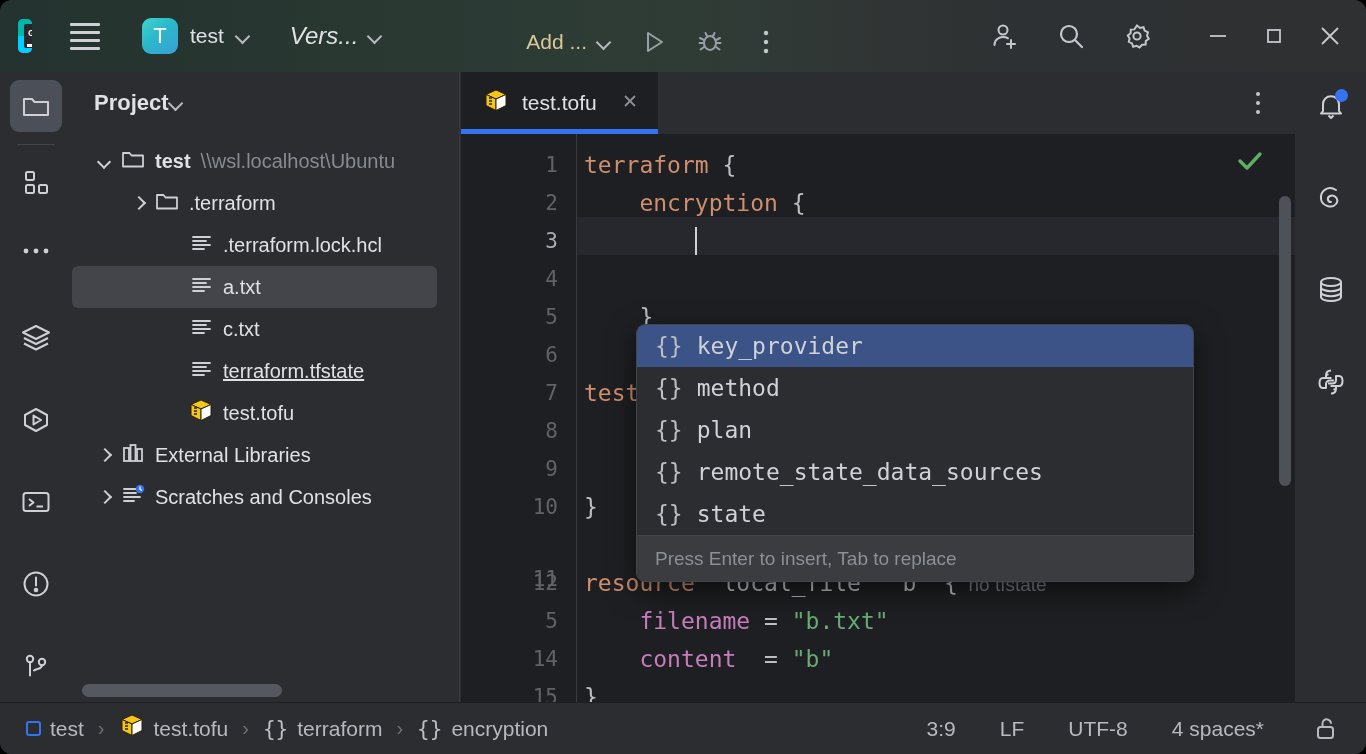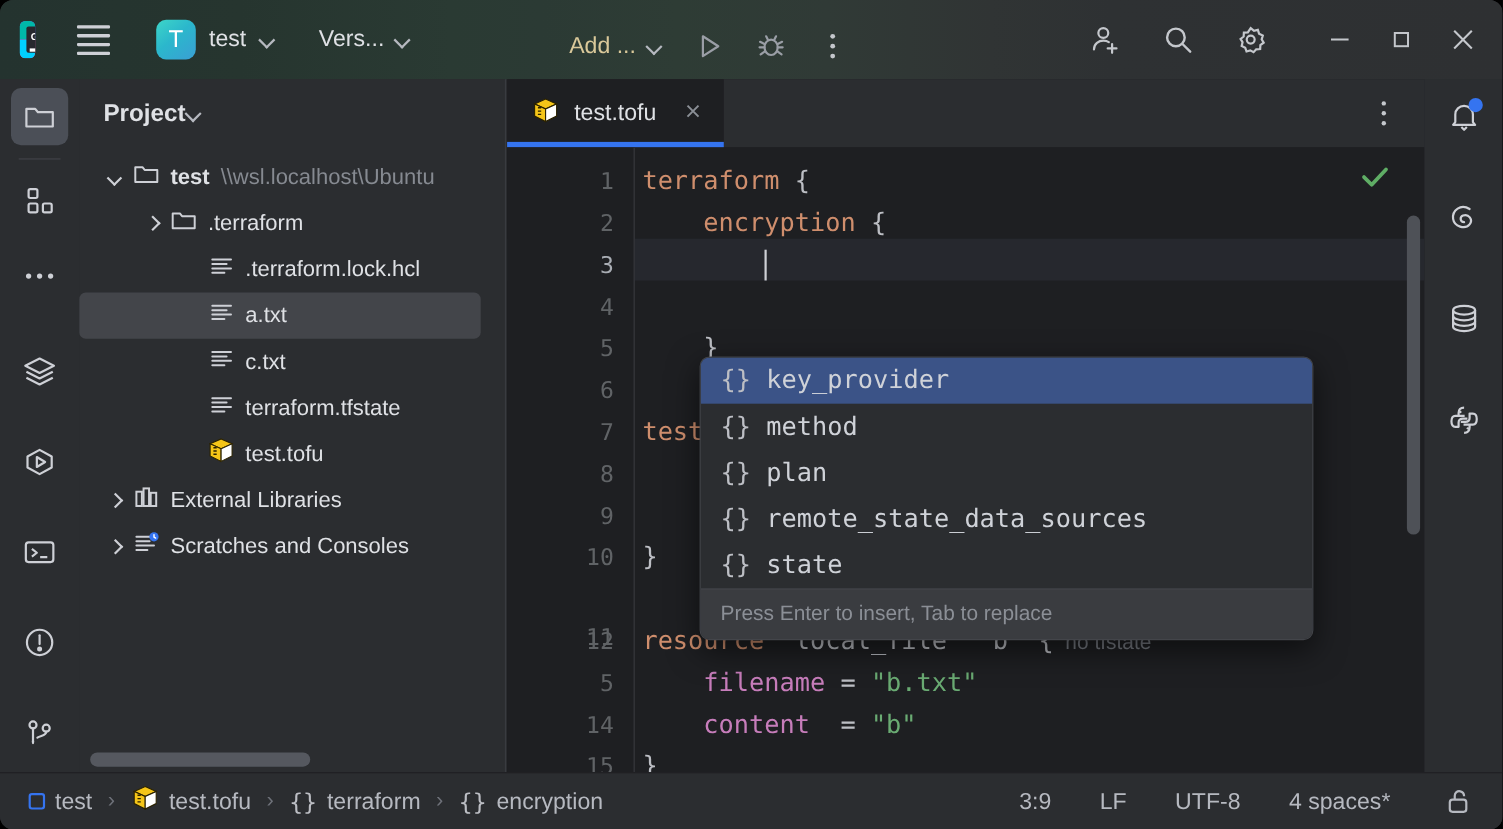--- a/index.html
+++ b/index.html
@@ -59,21 +59,21 @@
   .chev {
     width: 0; height: 0; position:relative; display:inline-block;
     width:14px; height:14px;
   }
   .chev::after{
     content:""; position:absolute; left:1px; top:2px; width:9px; height:9px;
     border-right:2px solid #b6b9c0; border-bottom:2px solid #b6b9c0;
     transform: rotate(45deg);
   }
   .vcs-chip { display:flex; align-items:center; gap:10px; margin-left:24px; cursor:pointer; padding: 4px 8px; border-radius:6px;}
-  .vcs-chip .lbl { color:#dfe1e5; font-size:21px; }
+  .vcs-chip .lbl { color:#dfe1e5; font-size:24px;font-style:italic; }
 
   .tb-center { display:flex; align-items:center; gap:18px; margin-left: 130px; margin-top: 12px; }
   .runcfg { display:flex; align-items:center; gap:10px; cursor:pointer; padding: 4px 6px; border-radius:6px; }
   .runcfg .lbl { color:#d9c89a; font-size:21px; }
   .icon-btn { width:38px; height:38px; display:flex; align-items:center; justify-content:center; cursor:pointer; border-radius:6px; }
 
   .tb-right { margin-left:auto; display:flex; align-items:center; height:100%; }
   .win-btn { width:56px; height:72px; display:flex; align-items:center; justify-content:center; cursor:pointer; }
 
   
@@ -392,21 +392,21 @@
         </div>
         <div class="tnode" style="padding-left: 86px;">
           <span class="tw"></span>
           <span class="ticon">
             <span><svg width="26" height="26" viewBox="0 0 26 26" stroke="#ced0d6" stroke-width="1.8" stroke-linecap="round">
                 <path d="M5 7 H22 M5 11 H18 M5 15 H22 M5 19 H16"></path>
               </svg></span>
           </span>
           <span class="tlabel">c.txt</span>
         </div>
-        <div class="tnode" style="padding-left: 86px;">
+        <div class="tnode" style="padding-left: 86px; text-decoration: underline;">
           <span class="tw"></span>
           <span class="ticon">
             <span><svg width="26" height="26" viewBox="0 0 26 26" stroke="#ced0d6" stroke-width="1.8" stroke-linecap="round">
                 <path d="M5 7 H22 M5 11 H18 M5 15 H22 M5 19 H16"></path>
               </svg></span>
           </span>
           <span class="tlabel">terraform.tfstate</span>
         </div>
         <div class="tnode" style="padding-left: 86px;">
           <span class="tw"></span>

